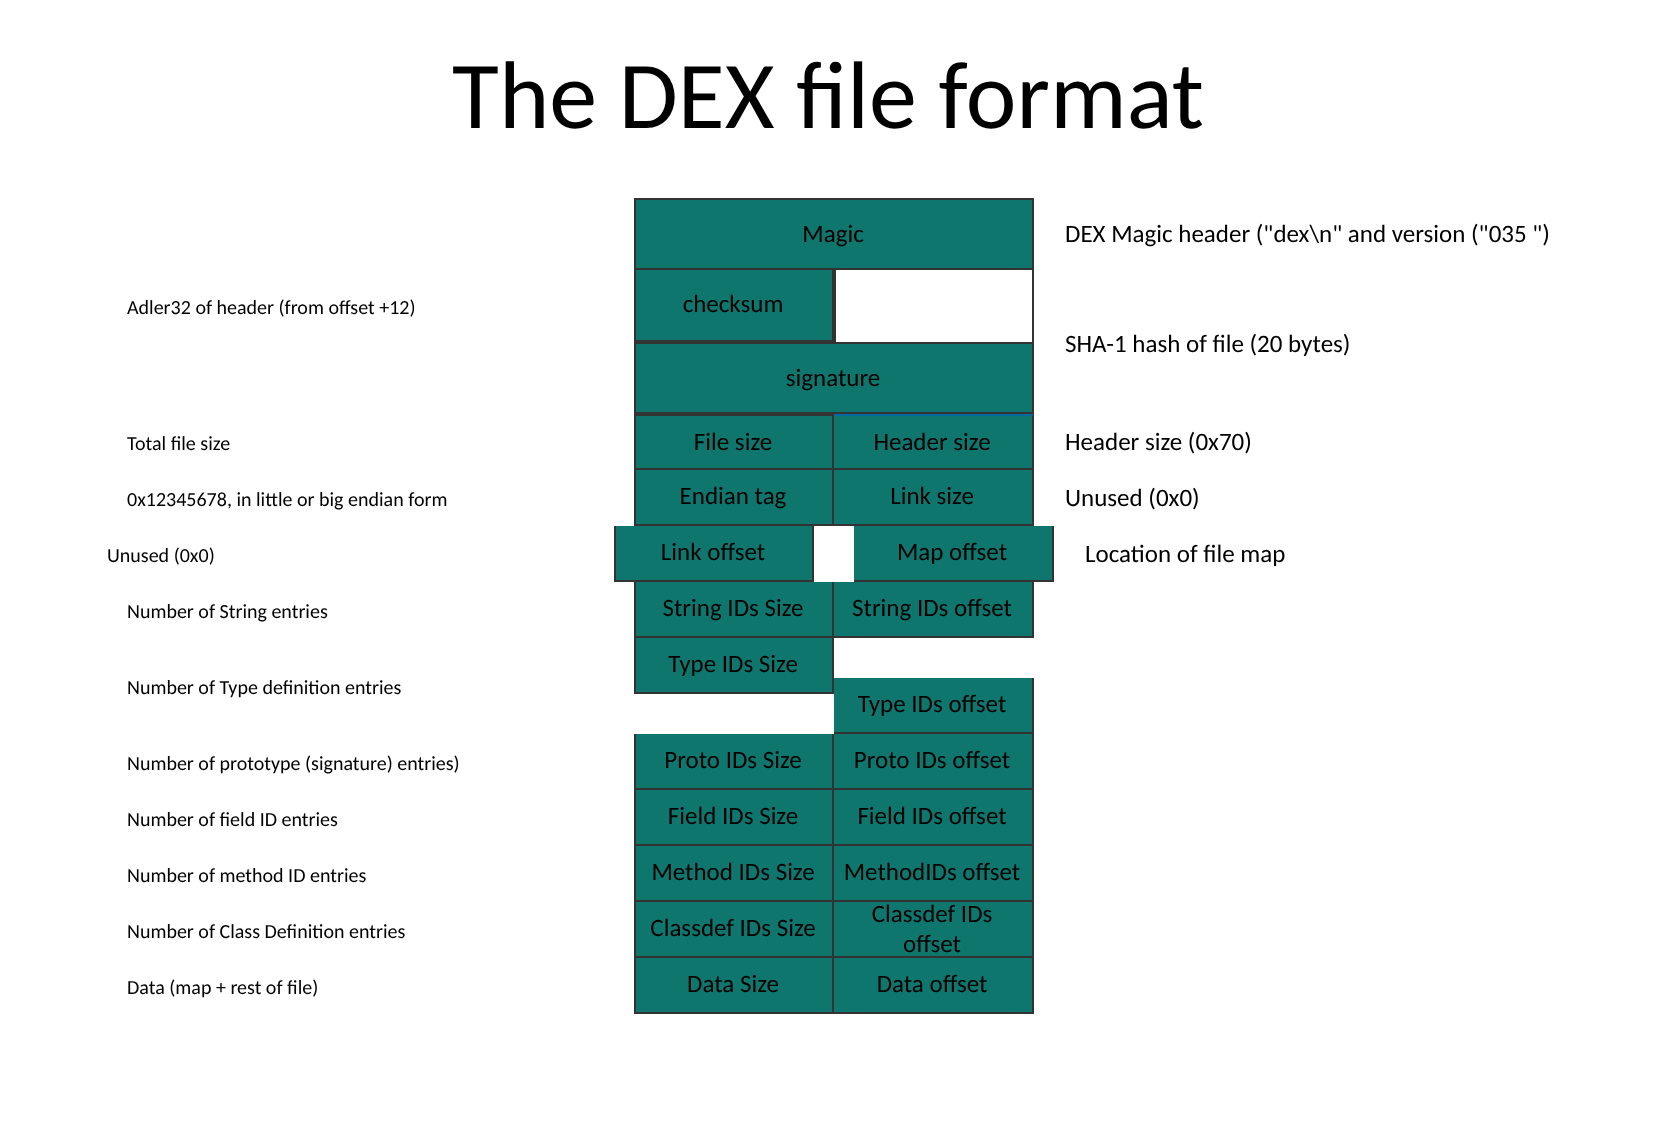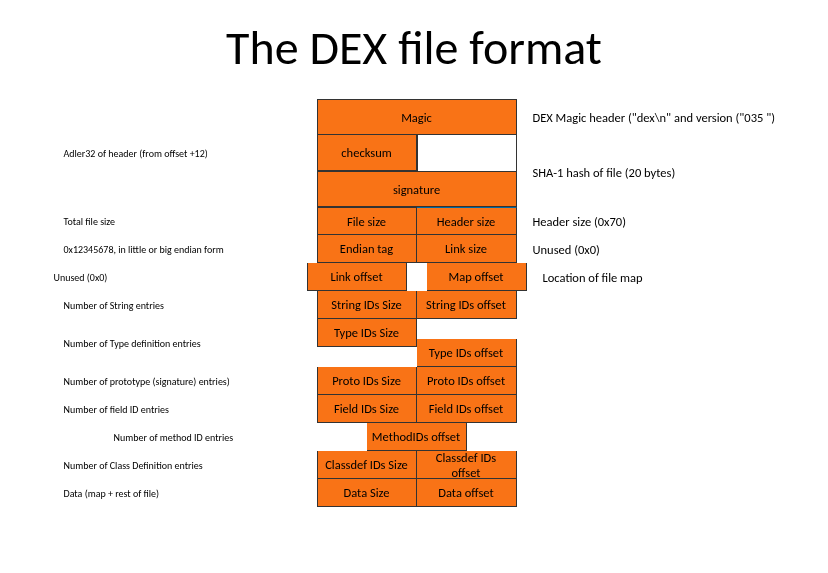--- a/index.html
+++ b/index.html
@@ -41,21 +41,21 @@
       flex-direction: row;
     }
     .right-label {
       width: 270px;
       text-align: left;
       font-size: 12.5px;
       color: #000;
       padding-left: 16px;
     }
     .cell {
-      background: #f97316;
+      background: #0f766e;
       border: 1px solid #333;
       font-size: 12.5px;
       display: flex;
       align-items: center;
       justify-content: center;
       text-align: center;
       padding: 0 4px;
     }
     .cell-full { width: 200px; }
     .cell-half { width: 100px; }
@@ -155,20 +155,21 @@
     <div class="center-box">
       <div class="cell cell-half h30 no-top">Field IDs Size</div>
       <div class="cell cell-half h30 no-top" style="border-left:none;">Field IDs offset</div>
     </div>
     <div class="right-label"></div>
   </div>
 
   <div class="row">
     <div class="left-label">Number of method ID entries</div>
     <div class="center-box">
+      <div class="cell cell-half h30 no-top">Method IDs Size</div>
       <div class="cell cell-half h30 no-top" style="border-left:none;">MethodIDs offset</div>
     </div>
     <div class="right-label"></div>
   </div>
 
   <div class="row">
     <div class="left-label">Number of Class Definition entries</div>
     <div class="center-box">
       <div class="cell cell-half h30 no-top">Classdef IDs Size</div>
       <div class="cell cell-half h30 no-top" style="border-left:none;">Classdef IDs offset</div>

